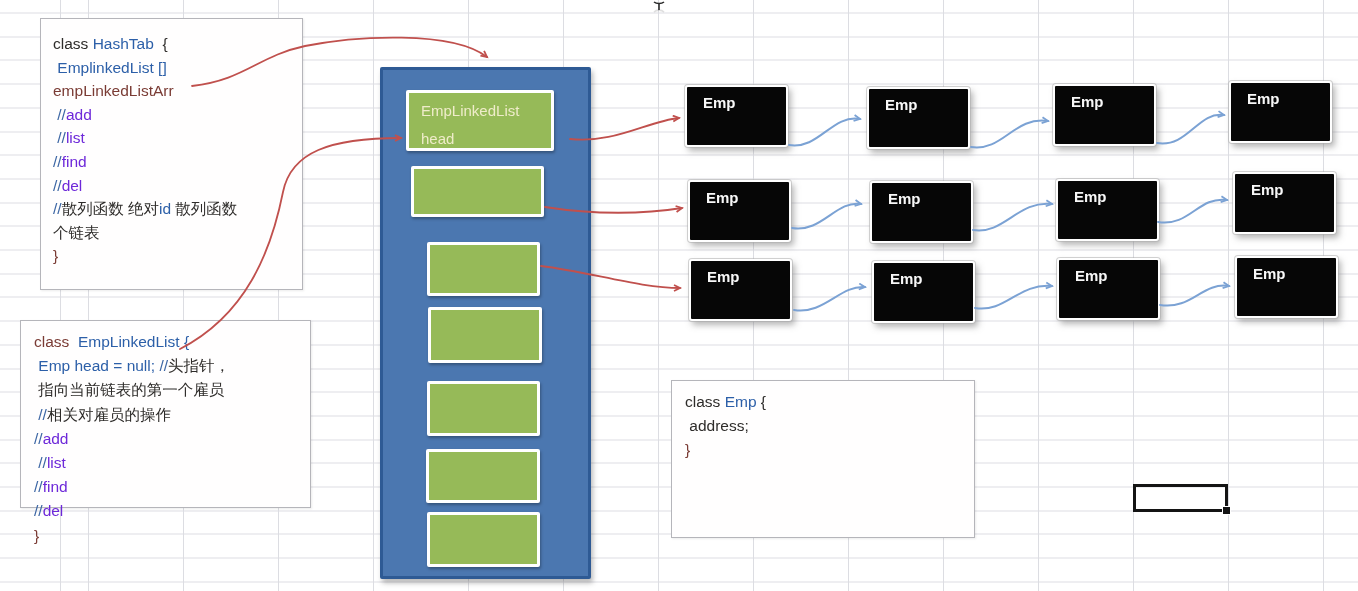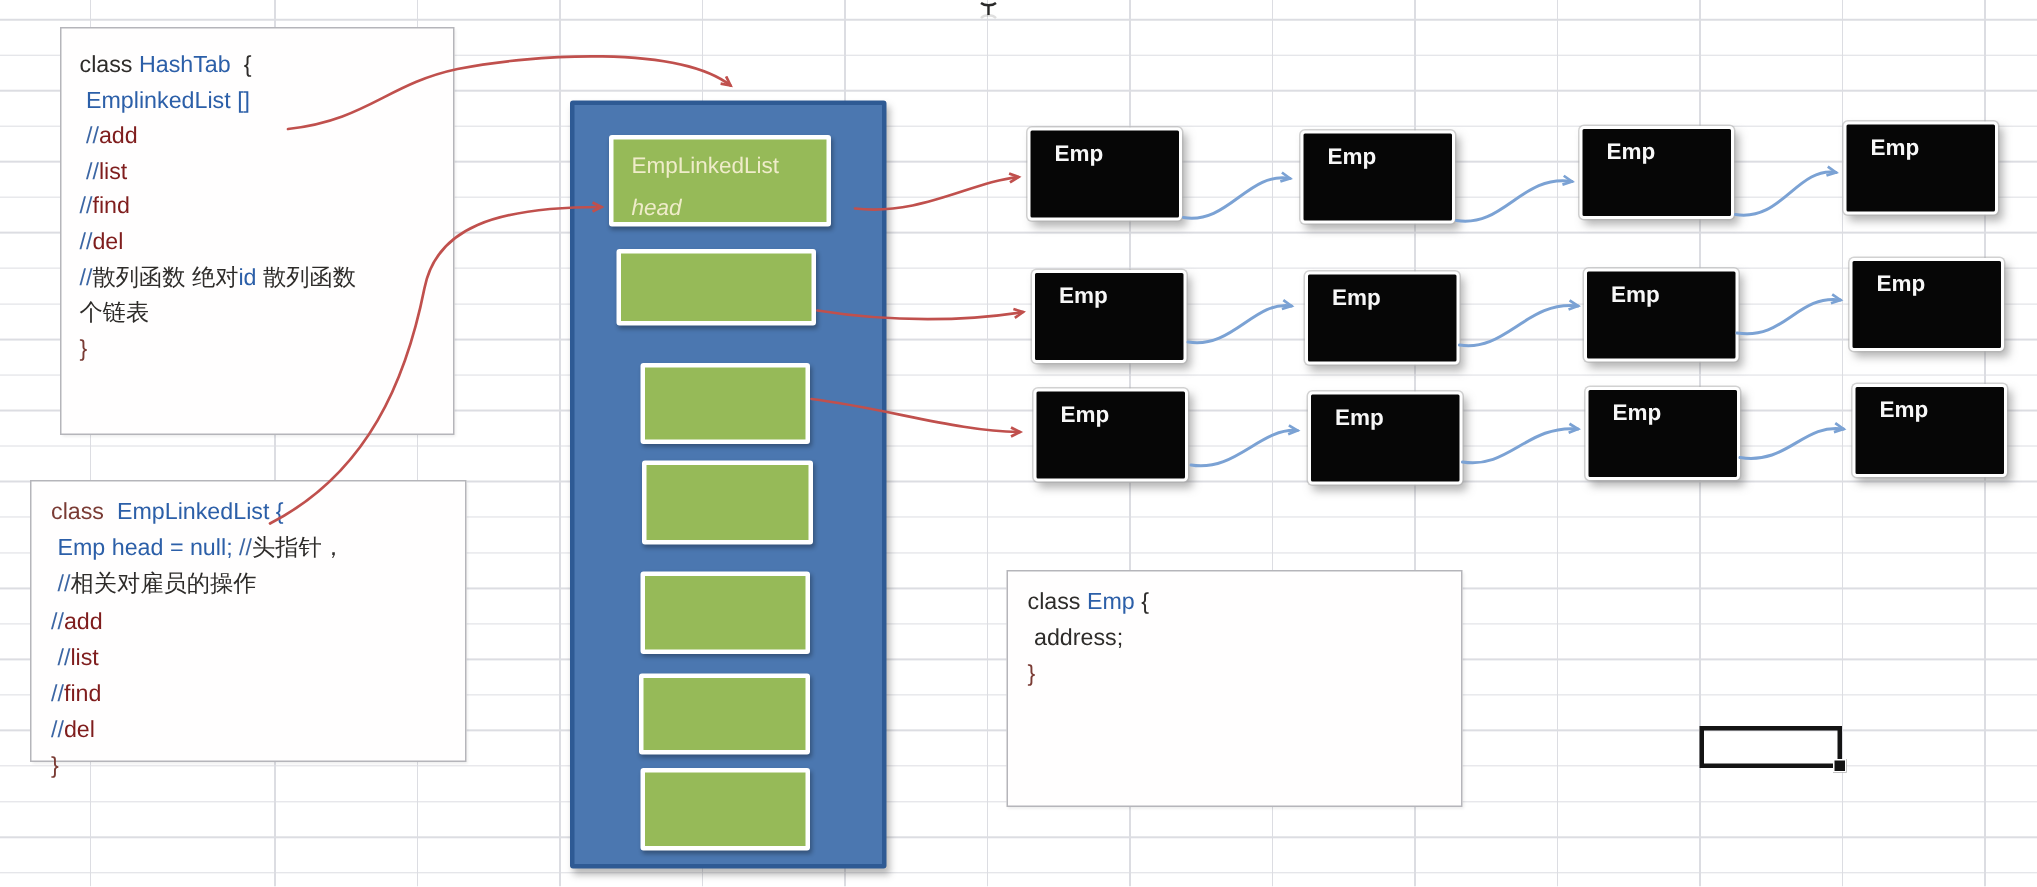--- a/index.html
+++ b/index.html
@@ -14,21 +14,21 @@
   }
   .code-box{
     position:absolute;background:#fffefe;border:1px solid #b5b5ba;
     box-sizing:border-box;box-shadow:1px 1px 2px rgba(0,0,0,.08);
   }
   .code-line{white-space:pre;}
   .tk-k{color:#2e2c2a}
   .tk-b{color:#2c5fa8}
   .tk-r{color:#7a3b34}
   .tk-s{color:#3c66a4}
-  .tk-m{color:#7f1d1d}
+  .tk-m{color:#6d28d9}
   .ht-container{
     position:absolute;box-sizing:border-box;border-radius:2px;
     box-shadow:2px 4px 5px rgba(60,60,60,.35);
   }
   .bucket{
     position:absolute;box-sizing:border-box;border:3px solid #ffffff;border-radius:2px;
     box-shadow:1px 2px 3px rgba(0,0,0,.3);
   }
   .bucket-label{font-size:15px;line-height:20px;padding:8px 0 0 12px;}
   .emp-node{
@@ -42,42 +42,44 @@
   #cursor{position:absolute;left:650px;top:0;pointer-events:none;}
 </style>
 </head>
 <body>
 
 <div class="canvas" id="canvas">
   <div id="shapes">
       <div class="ht-container" style="left: 380px; top: 67px; width: 211px; height: 512px; background: rgb(75, 119, 176); border: 3px solid rgb(46, 90, 148);"></div>
       <div class="bucket" style="left: 406px; top: 90px; width: 148px; height: 61px; background: rgb(150, 186, 88);">
         <div class="bucket-label" style="color: rgb(239, 236, 202);">EmpLinkedList</div>
-        <div class="bucket-label" style="color: rgb(239, 236, 202); font-style: italic;">head</div>
+        <div class="bucket-label" style="color: rgb(239, 236, 202);">head</div>
       </div>
       <div class="bucket" style="left: 411px; top: 166px; width: 133px; height: 51px; background: rgb(150, 186, 88);"></div>
       <div class="bucket" style="left: 427px; top: 242px; width: 113px; height: 54px; background: rgb(150, 186, 88);"></div>
       <div class="bucket" style="left: 428px; top: 307px; width: 114px; height: 56px; background: rgb(150, 186, 88);"></div>
       <div class="bucket" style="left: 427px; top: 381px; width: 113px; height: 55px; background: rgb(150, 186, 88);"></div>
       <div class="bucket" style="left: 426px; top: 449px; width: 114px; height: 54px; background: rgb(150, 186, 88);"></div>
       <div class="bucket" style="left: 427px; top: 512px; width: 113px; height: 55px; background: rgb(150, 186, 88);"></div>
       <div class="code-box" style="left: 40px; top: 18px; width: 263px; height: 272px; font-size: 15.5px; line-height: 23.6px; padding-top: 13px; padding-left: 12px;">
         <div class="code-line"><span class="tk-k">class </span><span class="tk-b">HashTab</span><span class="tk-k">  {</span></div>
         <div class="code-line"><span class="tk-b"> EmplinkedList []</span></div>
+        <div class="code-line"><span class="tk-r">empLinkedListArr</span></div>
         <div class="code-line"><span class="tk-s"> //</span><span class="tk-m">add</span></div>
         <div class="code-line"><span class="tk-s"> //</span><span class="tk-m">list</span></div>
         <div class="code-line"><span class="tk-s">//</span><span class="tk-m">find</span></div>
         <div class="code-line"><span class="tk-s">//</span><span class="tk-m">del</span></div>
         <div class="code-line"><span class="tk-s">//</span><span class="tk-k">散列函数 绝对</span><span class="tk-b">id</span><span class="tk-k"> 散列函数</span></div>
         <div class="code-line"><span class="tk-k">个链表</span></div>
         <div class="code-line"><span class="tk-r">}</span></div>
       </div>
       <div class="code-box" style="left: 20px; top: 320px; width: 291px; height: 188px; font-size: 15.5px; line-height: 24.2px; padding-top: 9px; padding-left: 13px;">
         <div class="code-line"><span class="tk-r">class  </span><span class="tk-b">EmpLinkedList {</span></div>
         <div class="code-line"><span class="tk-b"> Emp head = null;</span><span class="tk-s"> //</span><span class="tk-k">头指针，</span></div>
+        <div class="code-line"><span class="tk-k"> 指向当前链表的第一个雇员</span></div>
         <div class="code-line"><span class="tk-s"> //</span><span class="tk-k">相关对雇员的操作</span></div>
         <div class="code-line"><span class="tk-s">//</span><span class="tk-m">add</span></div>
         <div class="code-line"><span class="tk-s"> //</span><span class="tk-m">list</span></div>
         <div class="code-line"><span class="tk-s">//</span><span class="tk-m">find</span></div>
         <div class="code-line"><span class="tk-s">//</span><span class="tk-m">del</span></div>
         <div class="code-line"><span class="tk-r">}</span></div>
       </div>
       <div class="code-box" style="left: 671px; top: 380px; width: 304px; height: 158px; font-size: 15.5px; line-height: 23.8px; padding-top: 9px; padding-left: 13px;">
         <div class="code-line"><span class="tk-k">class </span><span class="tk-b">Emp</span><span class="tk-k"> {</span></div>
         <div class="code-line"><span class="tk-k"> address;</span></div>

